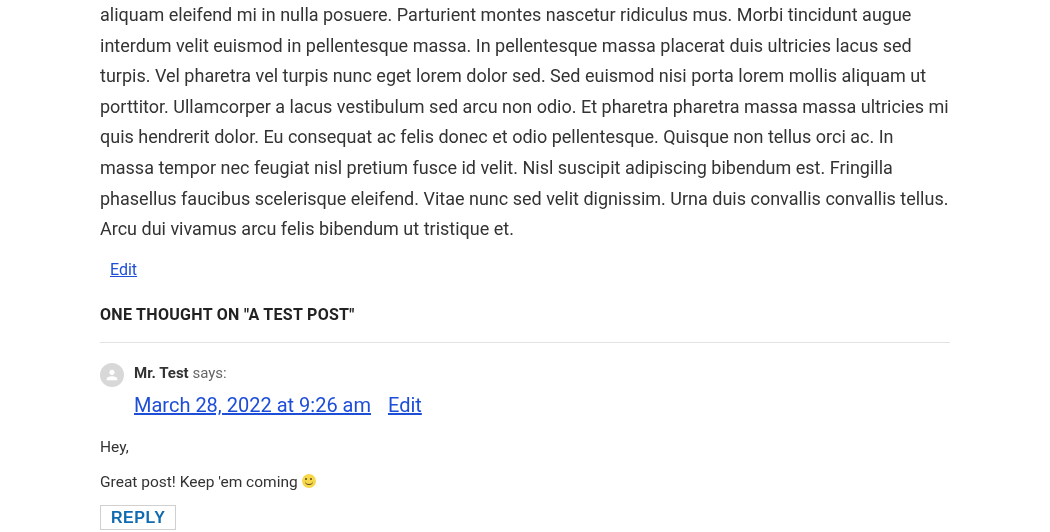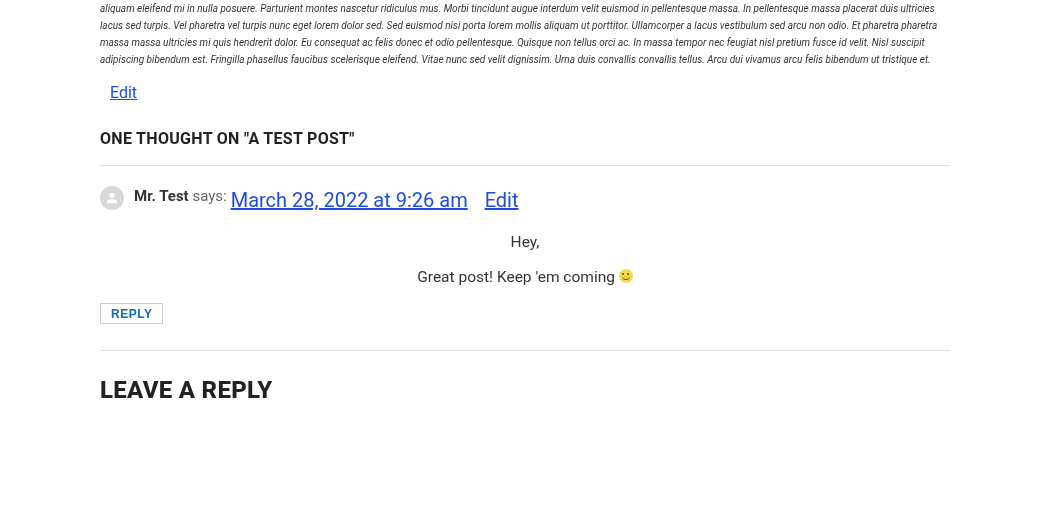--- a/index.html
+++ b/index.html
@@ -11,23 +11,22 @@
     line-height: 1.6;
   }
   .container {
     max-width: 850px;
     margin: 0 auto;
     padding: 0 0 40px;
   }
   .post-body {
     color: #333;
     margin-bottom: 12px;
-    font-size: 10px;
+    font-size: 18px;
     line-height: 1.7;
-    font-style: italic;
   }
   .post-edit {
     margin: 10px 0 20px 10px;
   }
   a.link {
     color: #1d4ed8;
     text-decoration: underline;
   }
   .comments-title {
     font-size: 16px;
@@ -52,40 +51,40 @@
     background: #d8d8d8;
     flex-shrink: 0;
     display: flex;
     align-items: center;
     justify-content: center;
     margin-top: 2px;
   }
   .avatar svg { width: 16px; height: 16px; fill: #fff; }
   .comment-meta {
     display: flex;
-    flex-direction: row;
+    flex-direction: column;
     gap: 4px;
   }
   .author-line {
     font-size: 15px;
     color: #666;
   }
   .author-line .author {
     font-weight: 700;
     color: #333;
   }
   .date-line {
     font-size: 20px;
   }
   .date-line a + a { margin-left: 12px; }
   .comment-body {
     margin: 14px 0 10px;
     font-size: 15.5px;
   }
-  .comment-body p { margin-bottom: 10px; text-align: center; }
+  .comment-body p { margin-bottom: 10px; }
   .emoji {
     display: inline-block;
     width: 14px; height: 14px;
     background: #f7d84b;
     border-radius: 50%;
     vertical-align: -1px;
     position: relative;
   }
   .emoji::before, .emoji::after {
     content: "";
@@ -101,21 +100,21 @@
     position: absolute;
     bottom: 3px; left: 3px; right: 3px;
     height: 4px;
     border-bottom: 1.5px solid #5a4a1a;
     border-radius: 0 0 8px 8px;
   }
   .reply-btn {
     display: inline-block;
     border: 1px solid #d0d0d0;
     padding: 3px 10px 2px;
-    font-size: 12px;
+    font-size: 16px;
     font-weight: 600;
     letter-spacing: 0.5px;
     color: #106bb0;
     background: #fff;
     cursor: pointer;
     margin-bottom: 26px;
   }
   .reply-heading {
     font-size: 24px;
     font-weight: 800;

